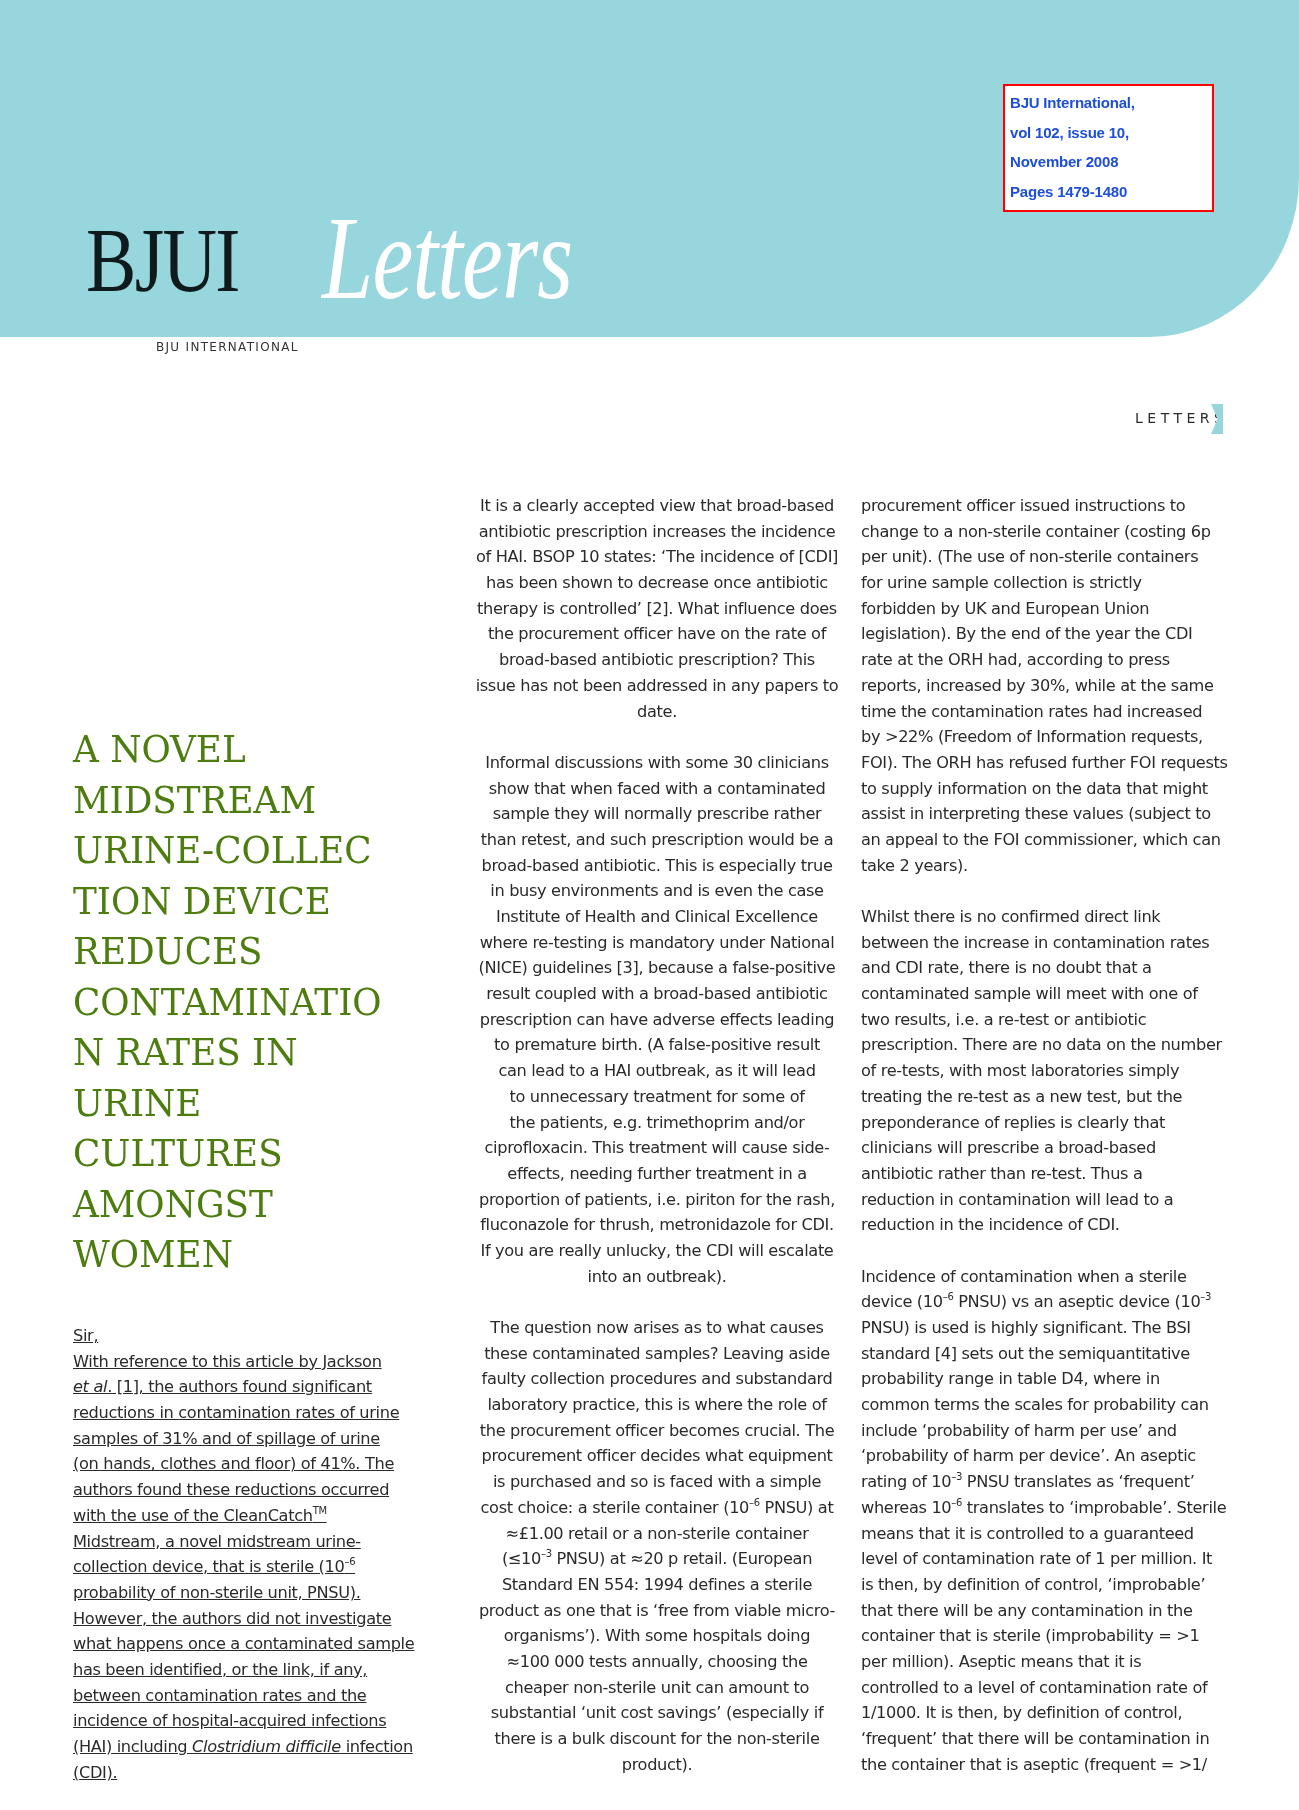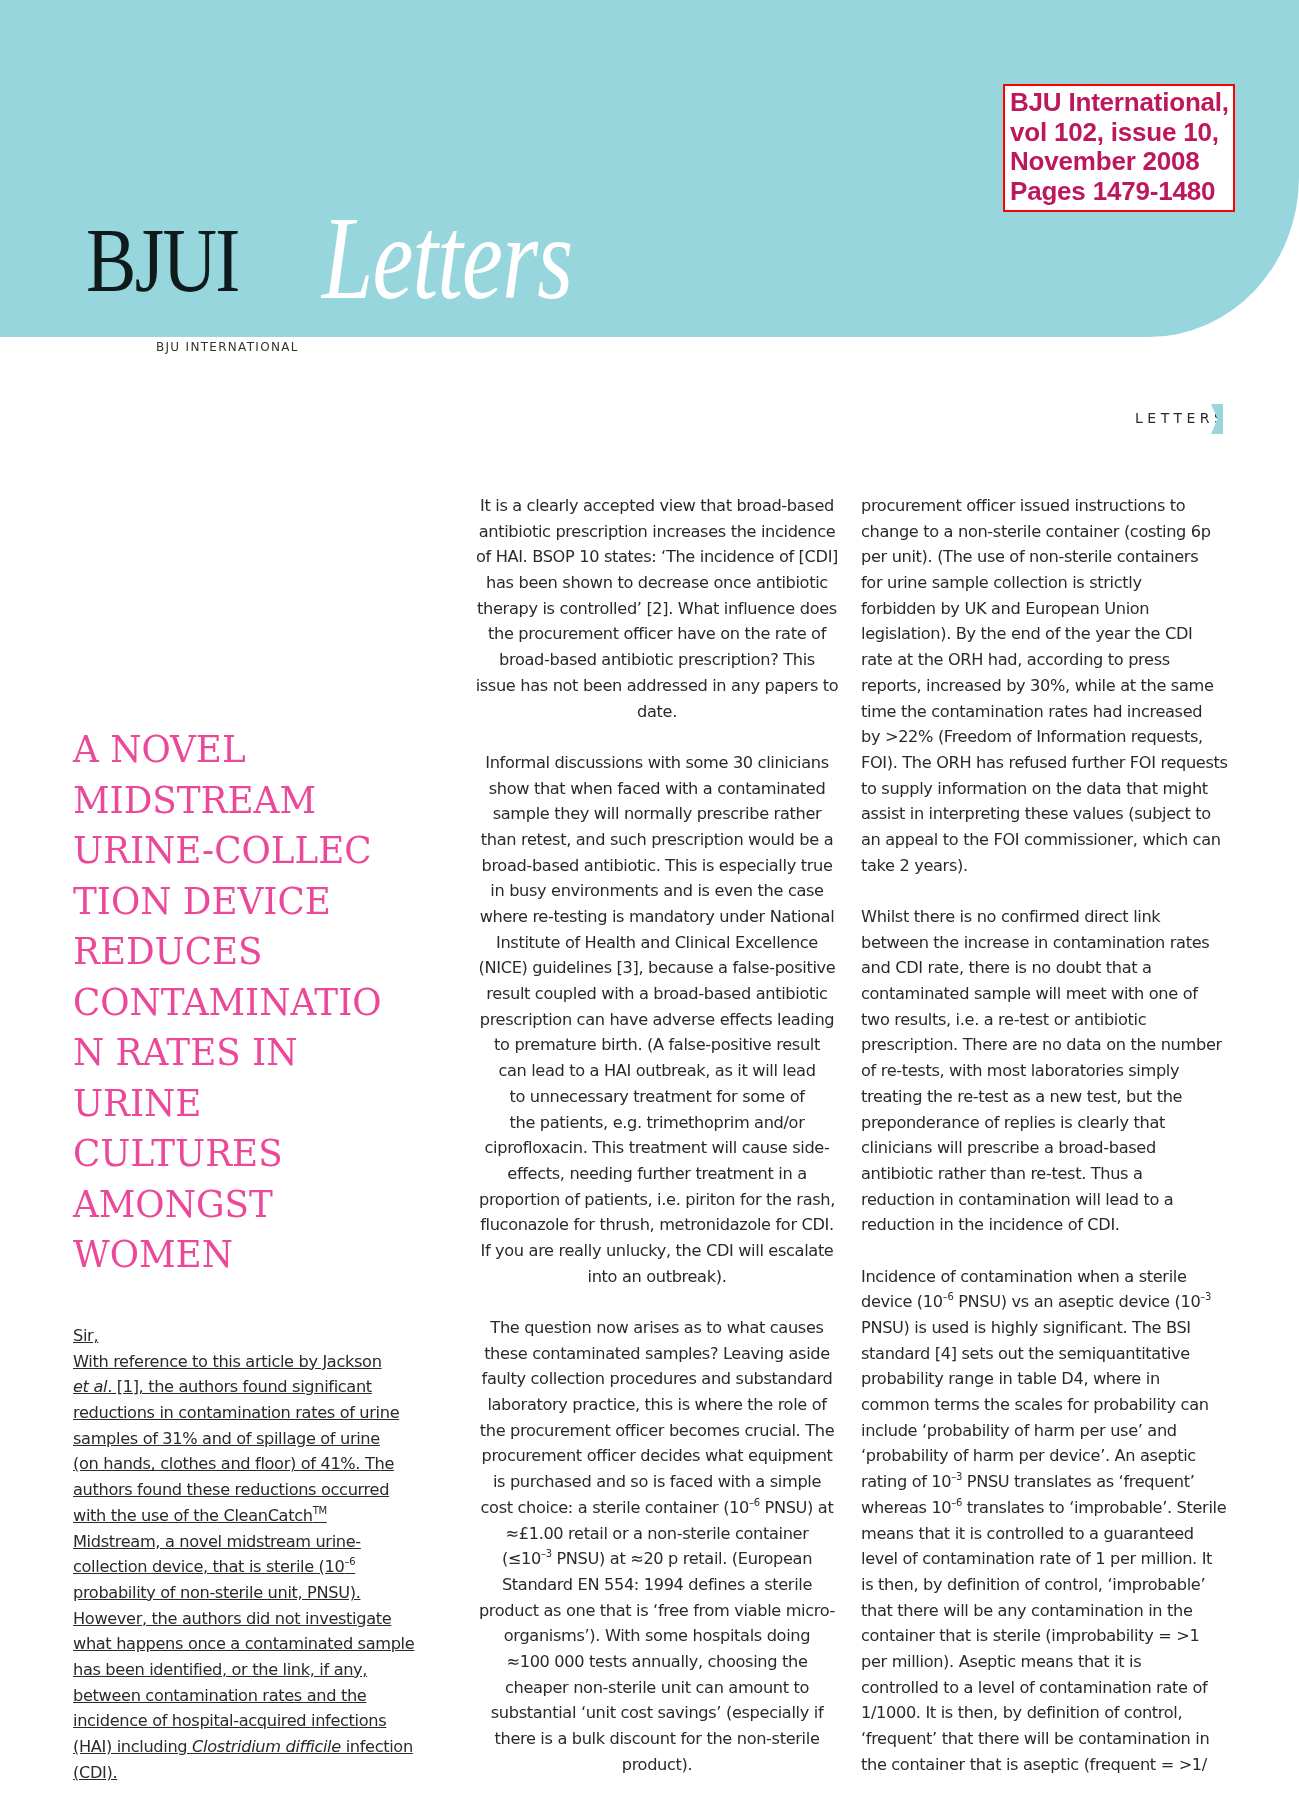--- a/index.html
+++ b/index.html
@@ -7,25 +7,25 @@
     width: 1299px; height: 1810px; position: relative; overflow: hidden;
     background: #ffffff; color: #2a2a2a;
     font-family: "DejaVu Sans", sans-serif;
   }
   .band {
     position: absolute; left: 0; top: 0; width: 1299px; height: 337px;
     background: #97d6dd;
     border-bottom-right-radius: 150px 160px;
   }
   .citation {
-    position: absolute; left: 1003px; top: 84px; width: 232px; height: 128px;
+    position: absolute; left: 1003px; top: 84px; width: 211px; height: 128px;
     background: #ffffff; border: 2px solid #ff0000; box-sizing: border-box;
     padding: 2px 5px;
-    color: #be185d; font-family: "Liberation Sans", sans-serif; font-weight: bold;
-    font-size: 26px; line-height: 29.5px; letter-spacing: -0.2px;
+    color: #1d4ed8; font-family: "Liberation Sans", sans-serif; font-weight: bold;
+    font-size: 15px; line-height: 29.5px; letter-spacing: -0.2px;
   }
   .citation div { white-space: nowrap; }
   .logo-bjui {
     position: absolute; left: 86px; top: 214px;
     font-family: "Liberation Serif", serif; font-size: 92px; line-height: 92px;
     color: #0f1a1c; letter-spacing: -2px; transform: scaleX(0.82); transform-origin: left top;
   }
   .logo-sub {
     position: absolute; left: 156px; top: 340px;
     font-family: "DejaVu Sans", sans-serif; font-size: 12px; letter-spacing: 1.3px; color: #333;
@@ -40,21 +40,21 @@
     font-family: "DejaVu Sans", sans-serif; font-size: 14px; letter-spacing: 4.5px; color: #2b2b2b;
   }
   .running-head-mark {
     position: absolute; left: 1211px; top: 404px; width: 12px; height: 30px;
     background: #97d6dd; border-radius: 0 0 0 0;
     clip-path: polygon(0 0, 100% 0, 100% 100%, 0 100%, 55% 50%);
   }
   .title {
     position: absolute; left: 73px; top: 724px; width: 370px;
     font-family: "DejaVu Serif", serif; font-size: 38px; line-height: 50.5px;
-    color: #ec4899; letter-spacing: 0px;
+    color: #4d7c0f; letter-spacing: 0px;
   }
   .title div { white-space: nowrap; transform: scaleX(0.94); transform-origin: left center; }
   .col {
     position: absolute; width: 380px;
     font-family: "DejaVu Sans", sans-serif; font-size: 16.2px; line-height: 25.7px;
     color: #2a2a2a; letter-spacing: -0.35px;
   }
   .col .line { white-space: nowrap; height: 25.7px; }
   .col .para { margin-bottom: 25.7px; }
   .col1 { left: 73px; top: 1323px; text-decoration: underline; }
@@ -130,22 +130,22 @@
       <div class="line">issue has not been addressed in any papers to</div>
       <div class="line">date.</div>
     </div>
     <div class="para">
       <div class="line">Informal discussions with some 30 clinicians</div>
       <div class="line">show that when faced with a contaminated</div>
       <div class="line">sample they will normally prescribe rather</div>
       <div class="line">than retest, and such prescription would be a</div>
       <div class="line">broad-based antibiotic. This is especially true</div>
       <div class="line">in busy environments and is even the case</div>
+      <div class="line">Institute of Health and Clinical Excellence</div>
       <div class="line">where re-testing is mandatory under National</div>
-      <div class="line">Institute of Health and Clinical Excellence</div>
       <div class="line">(NICE) guidelines [3], because a false-positive</div>
       <div class="line">result coupled with a broad-based antibiotic</div>
       <div class="line">prescription can have adverse effects leading</div>
       <div class="line">to premature birth. (A false-positive result</div>
       <div class="line">can lead to a HAI outbreak, as it will lead</div>
       <div class="line">to unnecessary treatment for some of</div>
       <div class="line">the patients, e.g. trimethoprim and/or</div>
       <div class="line">ciprofloxacin. This treatment will cause side-</div>
       <div class="line">effects, needing further treatment in a</div>
       <div class="line">proportion of patients, i.e. piriton for the rash,</div>

